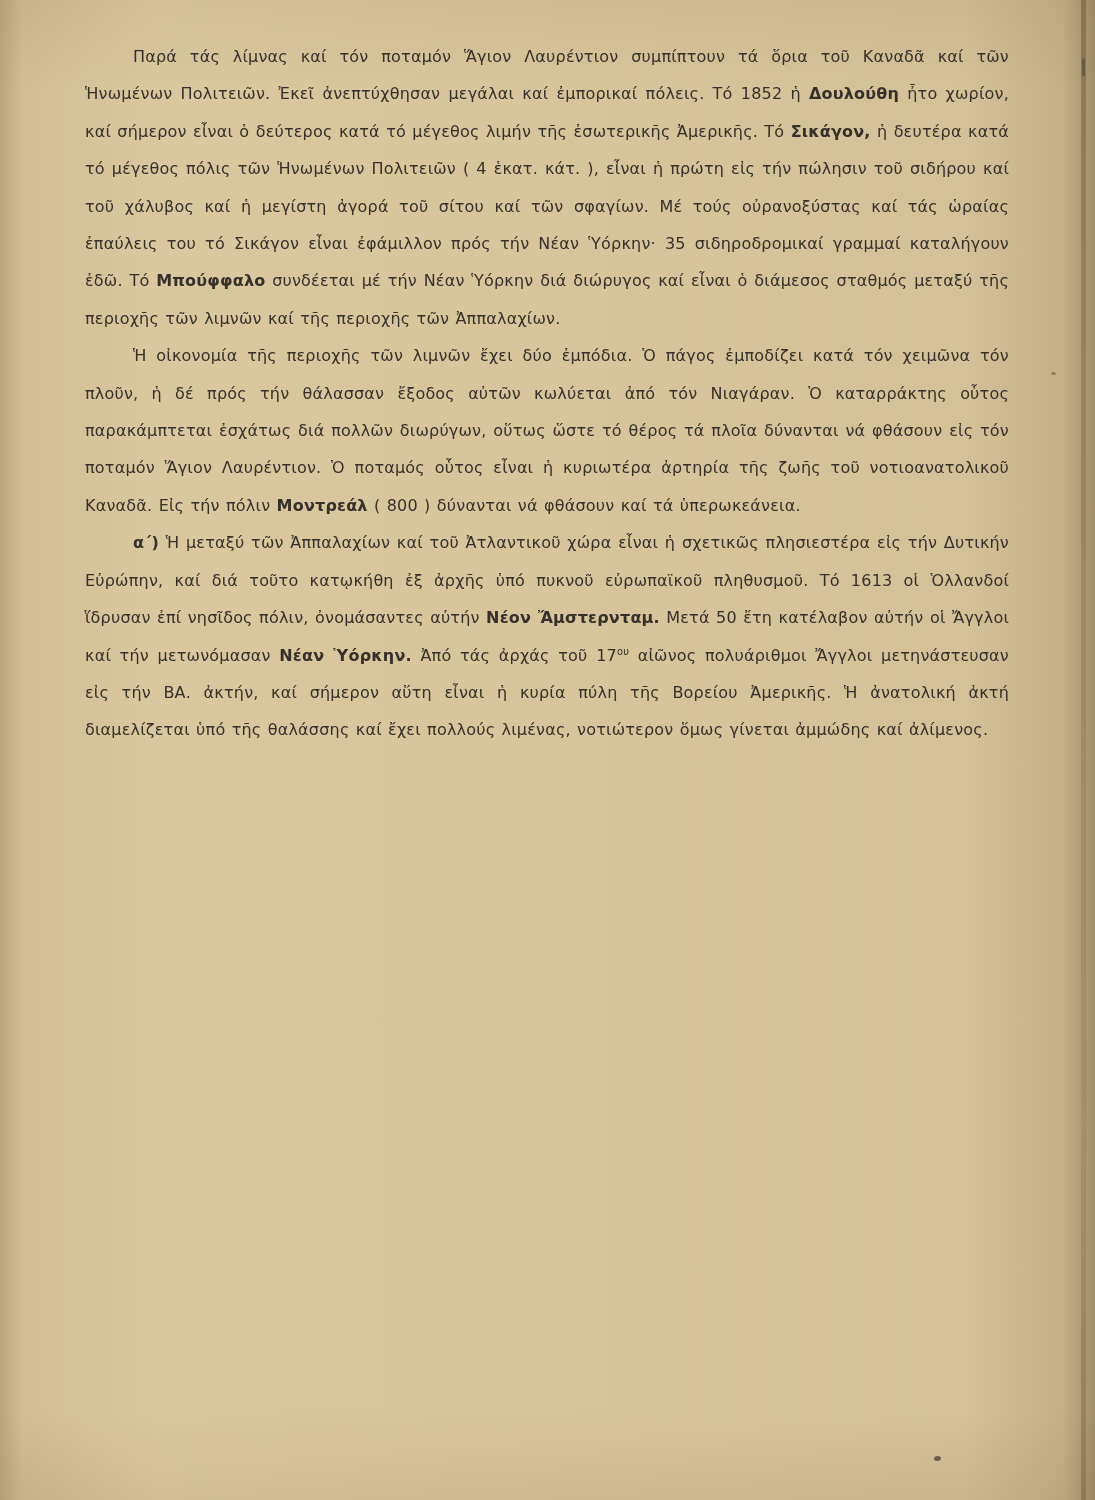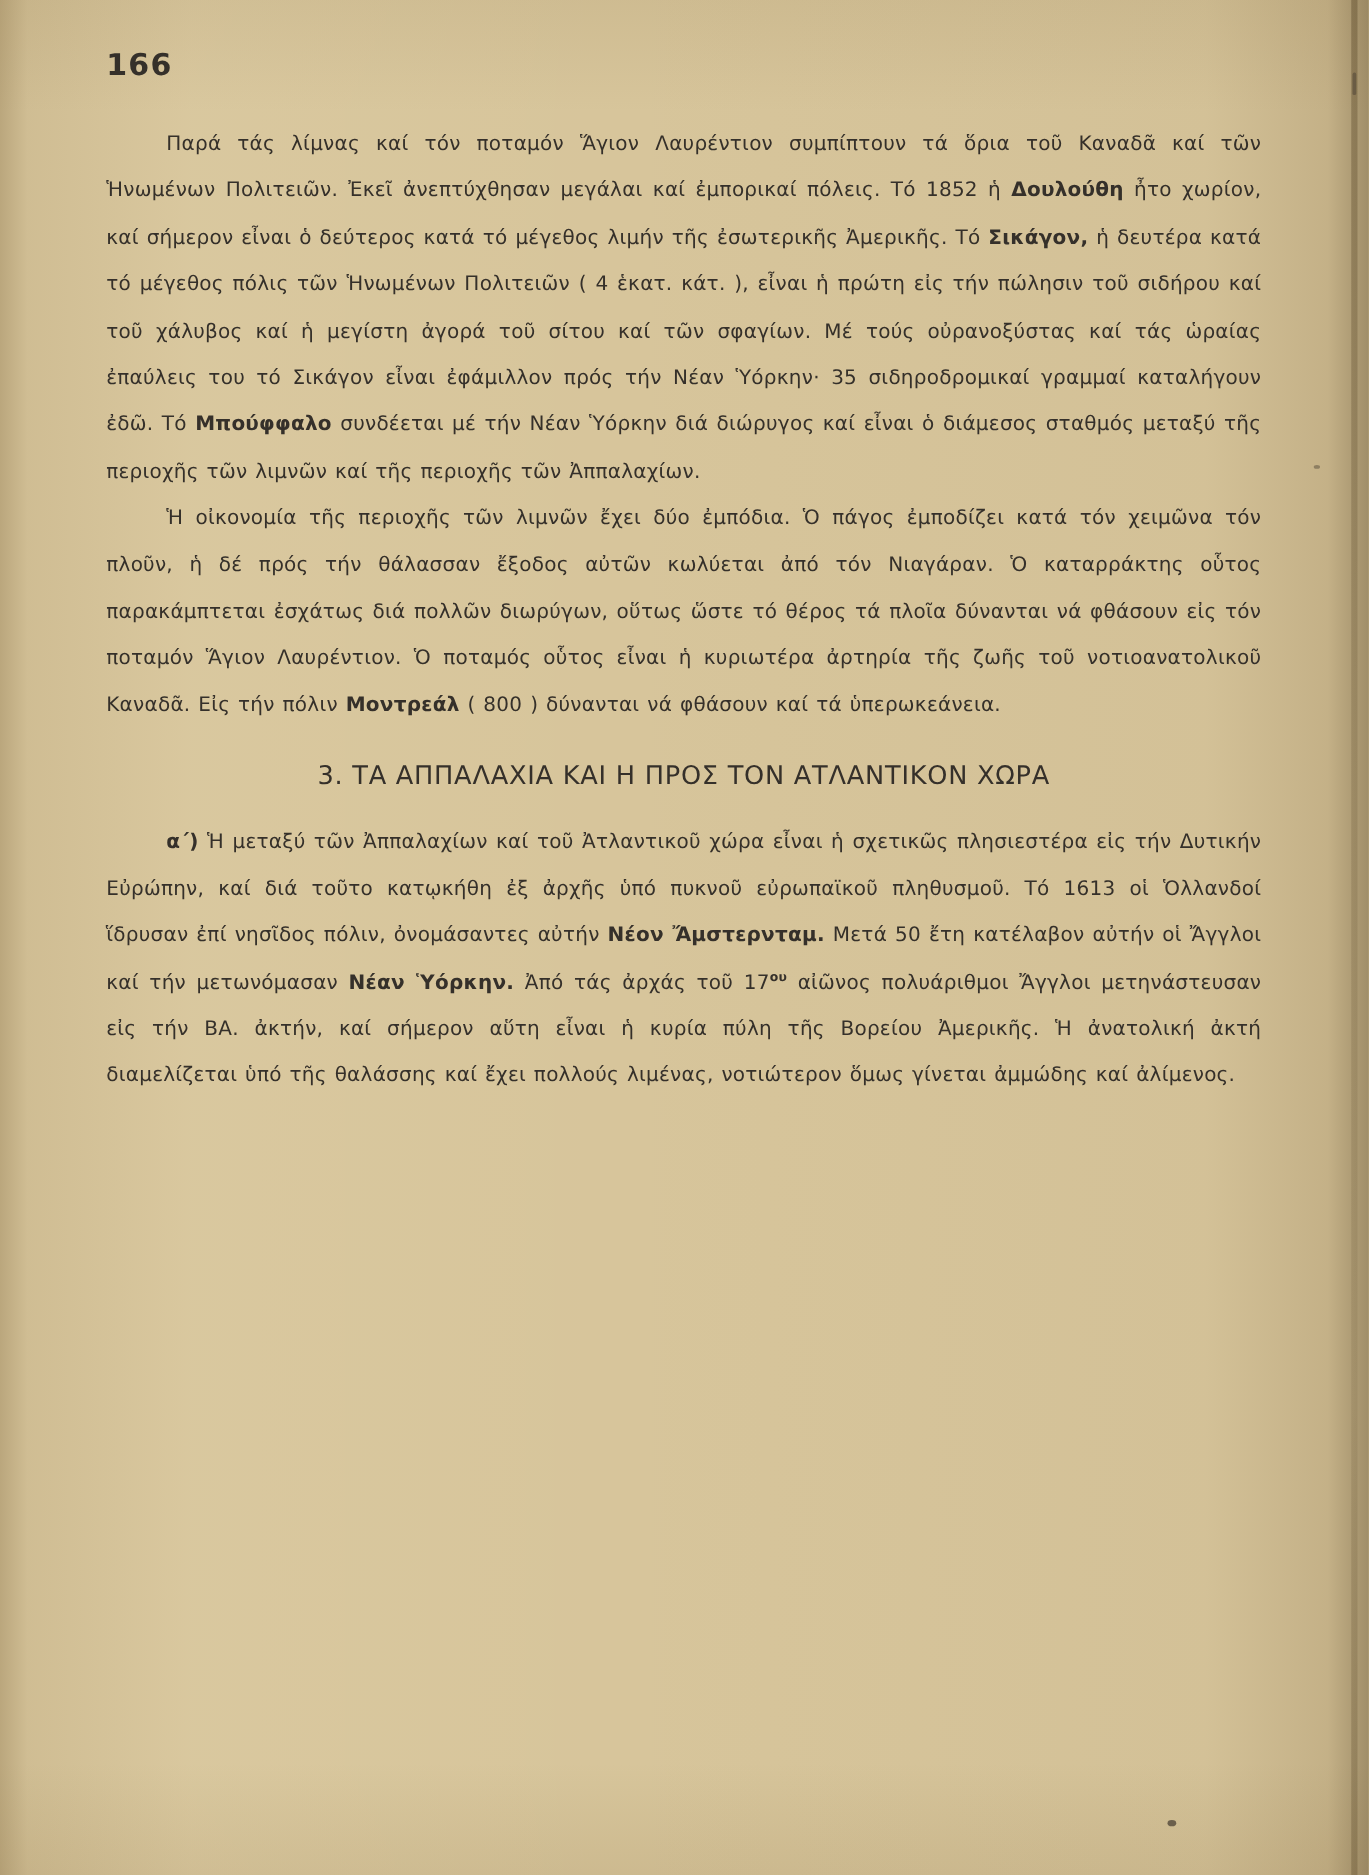--- a/index.html
+++ b/index.html
@@ -88,33 +88,30 @@
     text-align: center;
     letter-spacing: 0.6px;
     margin: 26px 0 22px 0;
     color: #35302a;
   }
   .b { font-weight: 700; }
   .sup {
     vertical-align: super;
     font-size: 0.62em;
     line-height: 0;
-    font-weight: bold;
   }
 </style>
 </head>
 <body>
 
 <div class="scan">
   <div class="content">
-    <div class="page-number">166</div>
     <div id="body-text">
         <p class="para"><span>Παρά τάς λίμνας καί τόν ποταμόν Ἅγιον Λαυρέντιον συμπίπτουν τά ὅρια τοῦ Καναδᾶ καί τῶν Ἡνωμένων Πολιτειῶν. Ἐκεῖ ἀνεπτύχθησαν μεγάλαι καί ἐμπορικαί πόλεις. Τό 1852 ἡ </span><span class="b">Δουλούθη</span><span> ἦτο χωρίον, καί σήμερον εἶναι ὁ δεύτερος κατά τό μέγεθος λιμήν τῆς ἐσωτερικῆς Ἀμερικῆς. Τό </span><span class="b">Σικάγον,</span><span> ἡ δευτέρα κατά τό μέγεθος πόλις τῶν Ἡνωμένων Πολιτειῶν ( 4 ἑκατ. κάτ. ), εἶναι ἡ πρώτη εἰς τήν πώλησιν τοῦ σιδήρου καί τοῦ χάλυβος καί ἡ μεγίστη ἀγορά τοῦ σίτου καί τῶν σφαγίων. Μέ τούς οὐρανοξύστας καί τάς ὡραίας ἐπαύλεις του τό Σικάγον εἶναι ἐφάμιλλον πρός τήν Νέαν Ὑόρκην· 35 σιδηροδρομικαί γραμμαί καταλήγουν ἐδῶ. Τό </span><span class="b">Μπούφφαλο</span><span> συνδέεται μέ τήν Νέαν Ὑόρκην διά διώρυγος καί εἶναι ὁ διάμεσος σταθμός μεταξύ τῆς περιοχῆς τῶν λιμνῶν καί τῆς περιοχῆς τῶν Ἀππαλαχίων.</span></p>
         <p class="para"><span>Ἡ οἰκονομία τῆς περιοχῆς τῶν λιμνῶν ἔχει δύο ἐμπόδια. Ὁ πάγος ἐμποδίζει κατά τόν χειμῶνα τόν πλοῦν, ἡ δέ πρός τήν θάλασσαν ἔξοδος αὐτῶν κωλύεται ἀπό τόν Νιαγάραν. Ὁ καταρράκτης οὗτος παρακάμπτεται ἐσχάτως διά πολλῶν διωρύγων, οὕτως ὥστε τό θέρος τά πλοῖα δύνανται νά φθάσουν εἰς τόν ποταμόν Ἅγιον Λαυρέντιον. Ὁ ποταμός οὗτος εἶναι ἡ κυριωτέρα ἀρτηρία τῆς ζωῆς τοῦ νοτιοανατολικοῦ Καναδᾶ. Εἰς τήν πόλιν </span><span class="b">Μοντρεάλ</span><span> ( 800 ) δύνανται νά φθάσουν καί τά ὑπερωκεάνεια.</span></p>
-        <h2 class="section-heading">3. ΤΑ ΑΠΠΑΛΑΧΙΑ ΚΑΙ Η ΠΡΟΣ ΤΟΝ ΑΤΛΑΝΤΙΚΟΝ ΧΩΡΑ</h2>
         <p class="para"><span class="b">α΄)</span><span> Ἡ μεταξύ τῶν Ἀππαλαχίων καί τοῦ Ἀτλαντικοῦ χώρα εἶναι ἡ σχετικῶς πλησιεστέρα εἰς τήν Δυτικήν Εὐρώπην, καί διά τοῦτο κατῳκήθη ἐξ ἀρχῆς ὑπό πυκνοῦ εὐρωπαϊκοῦ πληθυσμοῦ. Τό 1613 οἱ Ὁλλανδοί ἵδρυσαν ἐπί νησῖδος πόλιν, ὀνομάσαντες αὐτήν </span><span class="b">Νέον Ἄμστερνταμ.</span><span> Μετά 50 ἔτη κατέλαβον αὐτήν οἱ Ἄγγλοι καί τήν μετωνόμασαν </span><span class="b">Νέαν Ὑόρκην.</span><span> Ἀπό τάς ἀρχάς τοῦ 17</span><span class="sup">ου</span><span> αἰῶνος πολυάριθμοι Ἄγγλοι μετηνάστευσαν εἰς τήν ΒΑ. ἀκτήν, καί σήμερον αὕτη εἶναι ἡ κυρία πύλη τῆς Βορείου Ἀμερικῆς. Ἡ ἀνατολική ἀκτή διαμελίζεται ὑπό τῆς θαλάσσης καί ἔχει πολλούς λιμένας, νοτιώτερον ὅμως γίνεται ἀμμώδης καί ἀλίμενος.</span></p>
       </div>
   </div>
   <div class="edge-line"></div>
   <div class="speck s1"></div>
   <div class="speck s2"></div>
   <div class="speck s3"></div>
 </div>
 
 </body></html>

